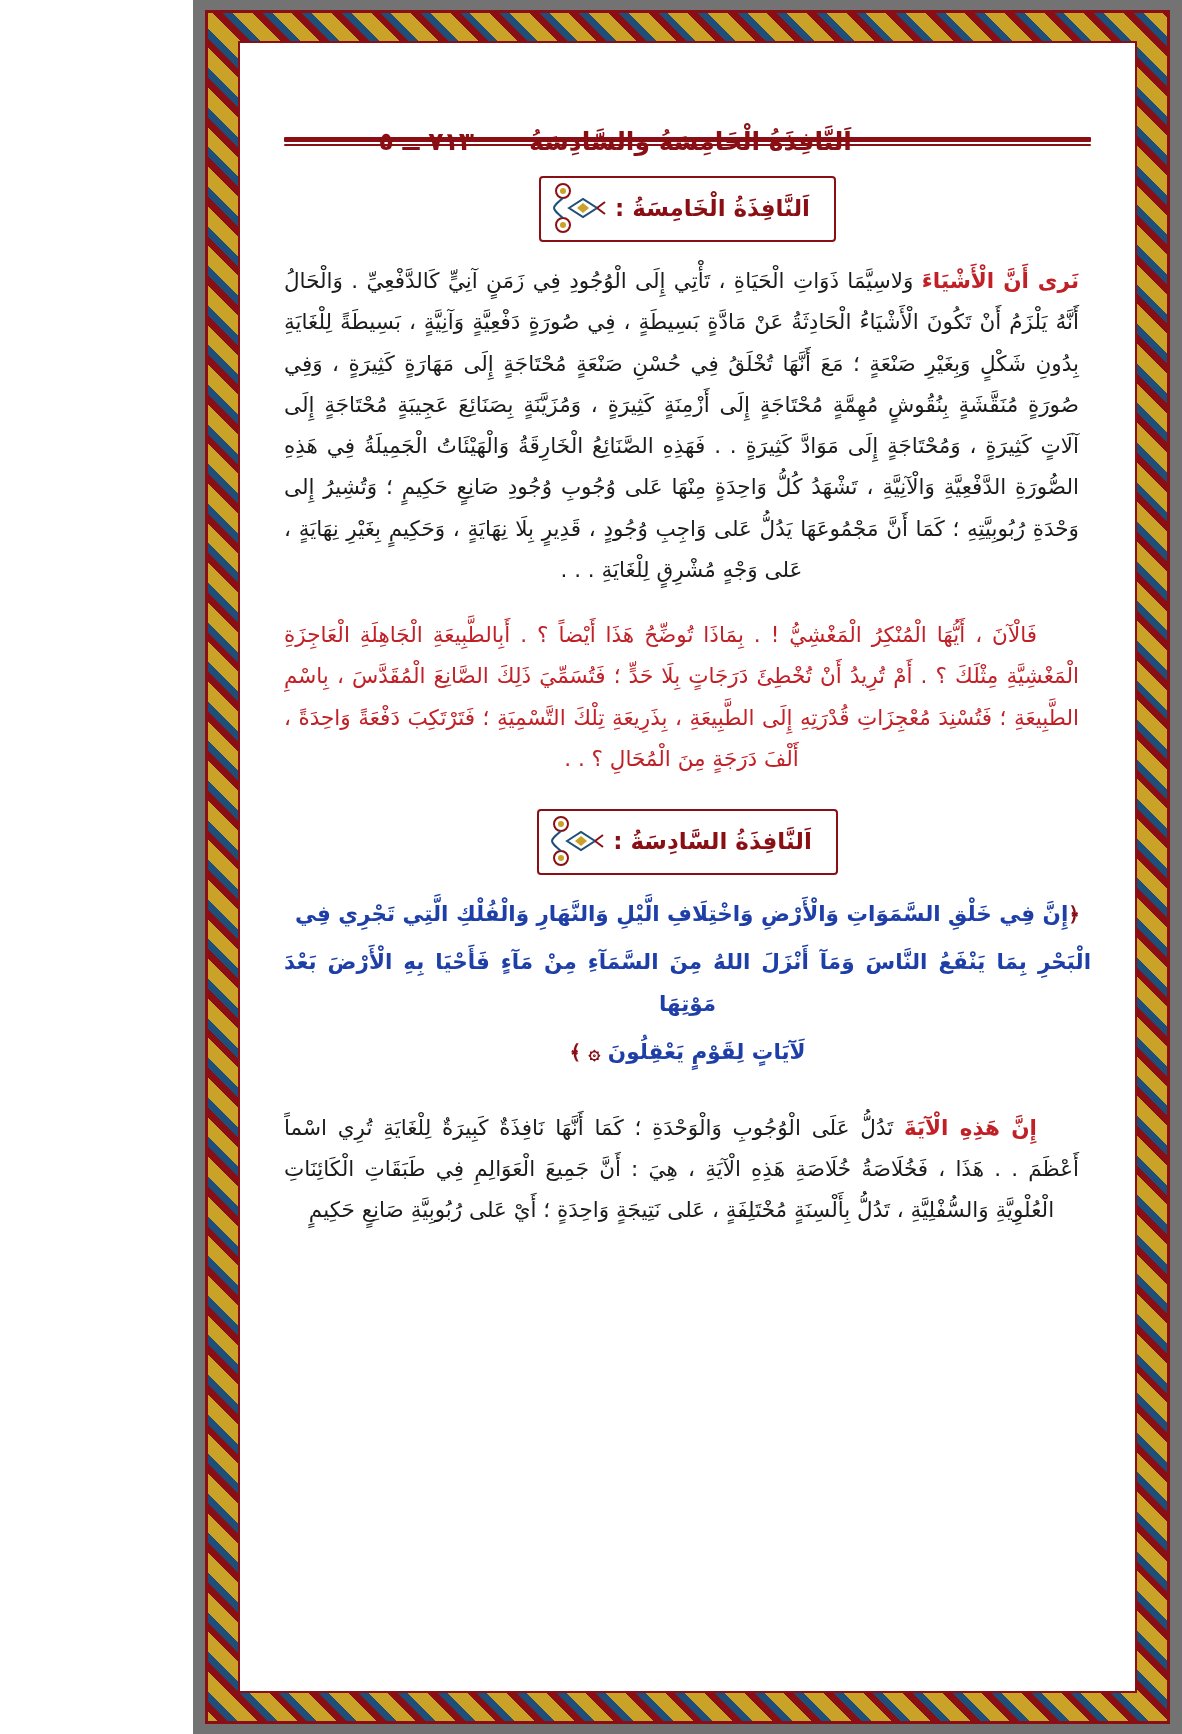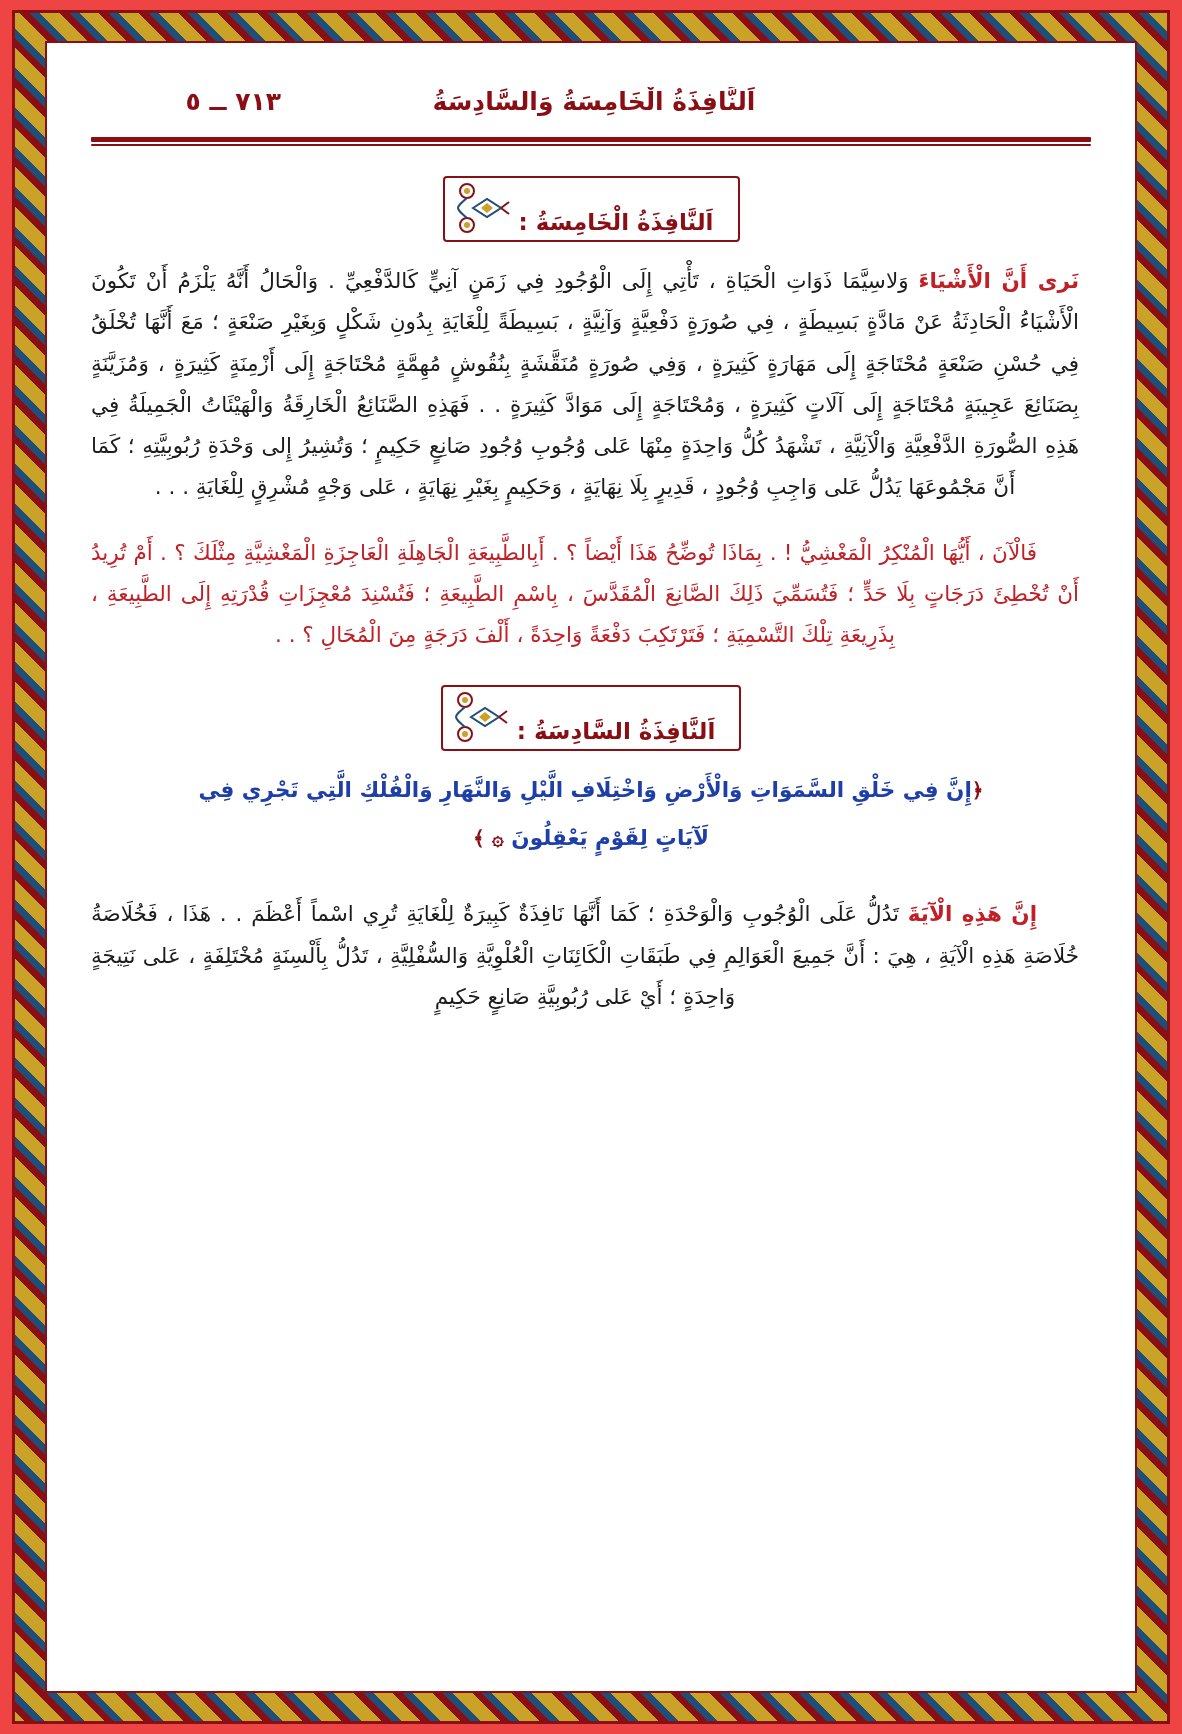--- a/index.html
+++ b/index.html
@@ -10,24 +10,24 @@
   body {
     width: 1182px;
     height: 1734px;
     font-family: "DejaVu Sans", "Liberation Sans", sans-serif;
     overflow: hidden;
   }
 
   
   .page {
     position: relative;
-    width: 1182px;
+    width: 989px;
     height: 1734px;
     box-sizing: border-box;
-    background: #ef4444;
+    background: #737373;
   }
 
   .frame-outer {
     position: absolute;
     left: 12px;
     top: 10px;
     right: 12px;
     bottom: 10px;
     box-sizing: border-box;
     border: 3px solid #8a0f14;
@@ -82,20 +82,21 @@
     text-align: right;
     padding-right: 6px;
   }
   .header-title {
     flex: 1;
     text-align: center;
     color: #8a0f14;
     font-size: 25px;
     font-weight: bold;
     white-space: nowrap;
+    margin-top: 40px;
   }
   .header-spacer { width: 190px; }
 
   .header-rule {
     margin-top: 4px;
     height: 5px;
     background: #8a0f14;
     border-radius: 1px;
   }
   .header-rule.thin {
@@ -105,21 +106,21 @@
 
   
   .heading-wrap {
     display: flex;
     justify-content: center;
     margin: 30px 0 18px 0;
   }
   .heading-plate {
     display: flex;
     flex-direction: row-reverse;
-    align-items: flex-end;
+    align-items: center;
     border: 2px solid #8a0f14;
     border-radius: 4px;
     padding: 3px 16px 5px 8px;
     background: #ffffff;
     position: relative;
   }
   .heading-text {
     color: #8a0f14;
     font-size: 23px;
     font-weight: bold;
@@ -225,20 +226,21 @@
                 <path d="M48 27 L56 21 M48 27 L56 33" stroke="#8a0f14" stroke-width="2" fill="none"></path>
               </svg>
             </span>
             <span class="heading-text">اَلنَّافِذَةُ السَّادِسَةُ :</span>
           </div>
         </div>
 
         <p class="ayah">
           <span class="marker">﴿</span><span>إِنَّ فِي خَلْقِ السَّمَوَاتِ وَالْأَرْضِ وَاخْتِلَافِ الَّيْلِ وَالنَّهَارِ وَالْفُلْكِ الَّتِي تَجْرِي فِي</span>
         </p>
+        <p class="ayah">الْبَحْرِ بِمَا يَنْفَعُ النَّاسَ وَمَآ أَنْزَلَ اللهُ مِنَ السَّمَآءِ مِنْ مَآءٍ فَأَحْيَا بِهِ الْأَرْضَ بَعْدَ مَوْتِهَا</p>
         <p class="ayah ayah-last">
           <span>لَآيَاتٍ لِقَوْمٍ يَعْقِلُونَ</span>
           <span class="marker">۞</span>
           <span class="marker">﴾</span>
         </p>
 
         <div class="spacer-md"></div>
 
         <p class="para black para-indent">
           <span class="hl-red">إِنَّ هَذِهِ الْآيَةَ</span><span> تَدُلُّ عَلَى الْوُجُوبِ وَالْوَحْدَةِ ؛ كَمَا أَنَّهَا نَافِذَةٌ كَبِيرَةٌ لِلْغَايَةِ تُرِي اسْماً أَعْظَمَ . . هَذَا ، فَخُلَاصَةُ خُلَاصَةِ هَذِهِ الْآيَةِ ، هِيَ : أَنَّ جَمِيعَ الْعَوَالِمِ فِي طَبَقَاتِ الْكَائِنَاتِ الْعُلْوِيَّةِ وَالسُّفْلِيَّةِ ، تَدُلُّ بِأَلْسِنَةٍ مُخْتَلِفَةٍ ، عَلى نَتِيجَةٍ وَاحِدَةٍ ؛ أَيْ عَلى رُبُوبِيَّةِ صَانِعٍ حَكِيمٍ</span>

